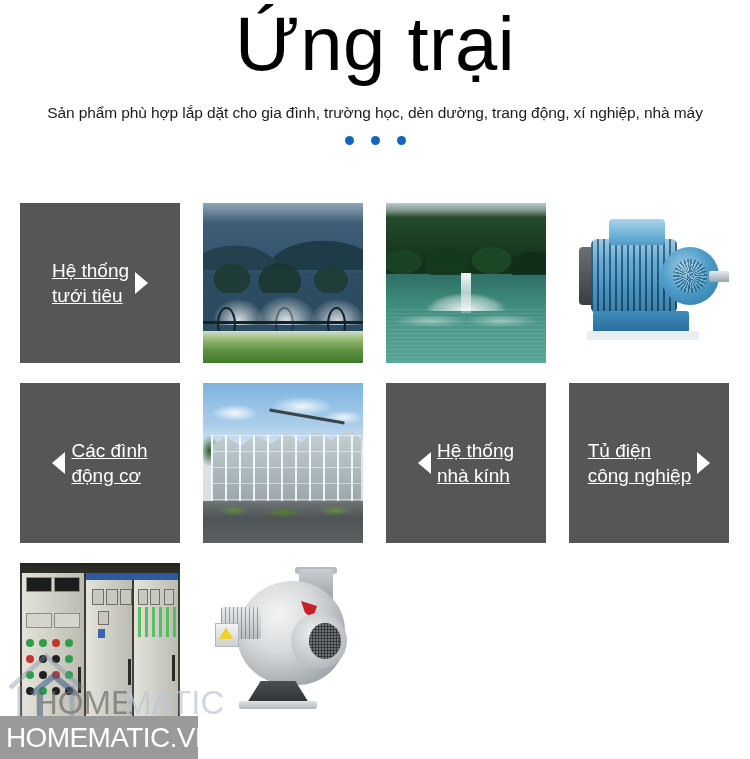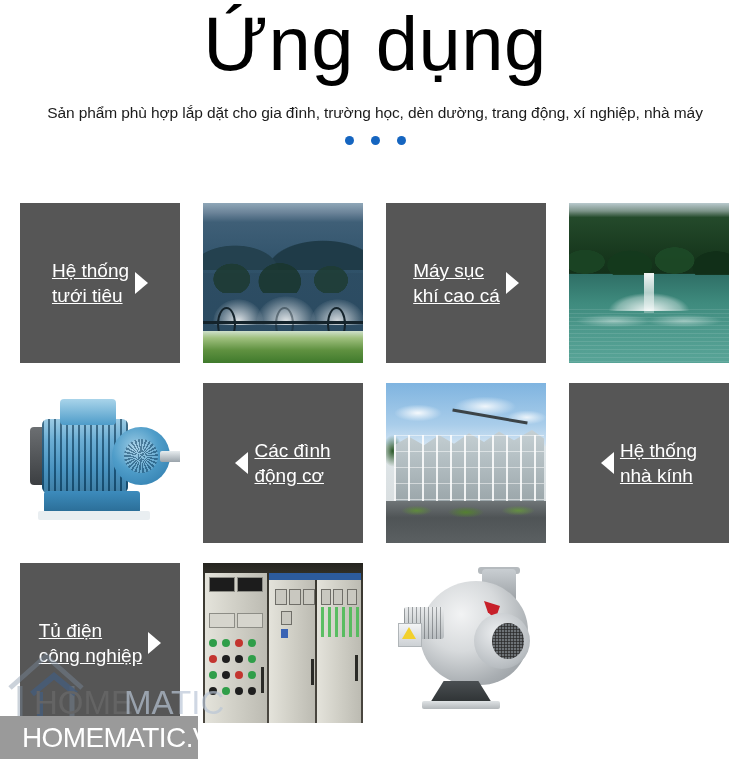--- a/index.html
+++ b/index.html
@@ -411,28 +411,28 @@
     display: flex;
     align-items: center;
     pointer-events: none;
   }
   .wm-bar-text {
     color: #ffffff;
     font-family: "Liberation Sans", sans-serif;
     font-size: 28px;
     font-weight: 400;
     letter-spacing: -0.6px;
-    padding-left: 22px;
+    padding-left: 6px;
     white-space: nowrap;
   }
 </style>
 </head>
 <body>
 
-<h1 class="page-title">Ứng dụng</h1>
+<h1 class="page-title">Ứng trại</h1>
 
 <p class="subtitle">Sản phẩm phù hợp lắp dặt cho  gia đình, trường học, dèn dường, trang động, xí nghiệp, nhà máy</p>
 
 <div class="dots">
   <span class="dot"></span>
   <span class="dot"></span>
   <span class="dot"></span>
 </div>
 
 <div class="grid">
@@ -449,27 +449,20 @@
     <span class="hills"></span>
     <span class="trees"></span>
     <span class="spray"></span>
     <span class="pipe"></span>
     <span class="wheel w1"></span>
     <span class="wheel w2"></span>
     <span class="wheel w3"></span>
     <span class="grass"></span>
   </div>
 
-  <div class="cell tile-label">
-    <div class="tile-inner">
-      <span class="tile-text">Máy sục
-khí cao cá</span>
-      <span class="arrow right"></span>
-    </div>
-  </div>
 
   <div class="cell photo ph-fountain">
     <span class="forest"></span>
     <span class="jet"></span>
     <span class="plume"></span>
     <span class="ripple"></span>
   </div>
 
   <div class="cell photo ph-motor">
     <span class="endcap"></span>

